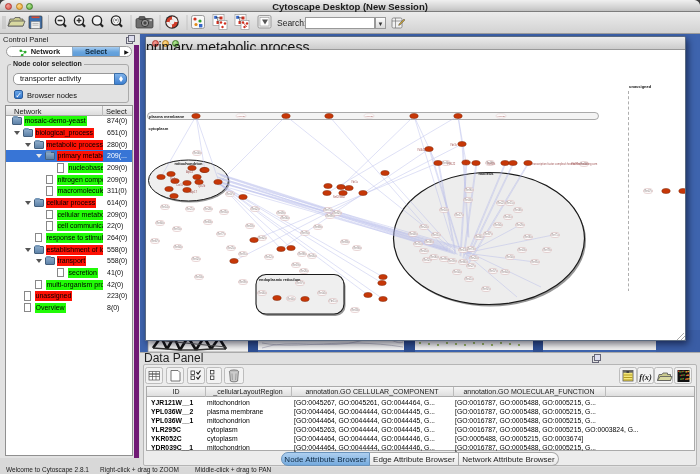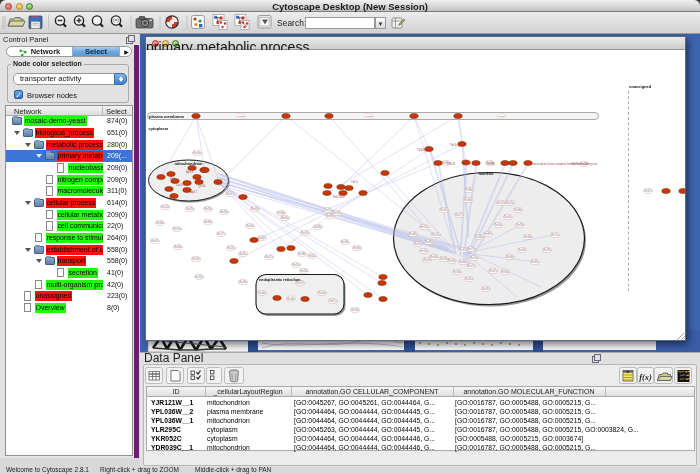--- a/index.html
+++ b/index.html
@@ -749,20 +749,25 @@
           </div>
           <div style="position:absolute;left:0;top:45.5px;width:549px;height:9.1px;font-size:6.8px;line-height:9px;white-space:nowrap">
 <b style="position:absolute;left:4px">YDR039C__1</b>
 <span style="position:absolute;left:60px">mitochondrion</span>
 <span style="position:absolute;left:147px">[GO:0044464, GO:0044444, GO:0044446, G...</span>
 <span style="position:absolute;left:308px">[GO:0016787, GO:0005488, GO:0005215, G...</span>
           </div>
     </div>
   </div>
 
+  <div style="position:absolute;left:141px;top:99px;width:278px;height:13.5px;font-size:8px;text-align:center">
+    <div style="position:absolute;left:0;top:0;width:89px;height:13.5px;background:linear-gradient(#aecff0,#74aade);border:1px solid #6a93bb;border-radius:7px 0 0 7px;line-height:13px;color:#0d2a45">Node Attribute Browser</div>
+    <div style="position:absolute;left:89px;top:0;width:89px;height:13.5px;background:linear-gradient(#fdfdfd,#e8e8e8);border:1px solid #a8a8a8;border-left:none;line-height:13px;color:#222">Edge Attribute Browser</div>
+    <div style="position:absolute;left:178px;top:0;width:100px;height:13.5px;background:linear-gradient(#fdfdfd,#e8e8e8);border:1px solid #a8a8a8;border-left:none;border-radius:0 7px 7px 0;line-height:13px;color:#222">Network Attribute Browser</div>
+  </div>
 </div>
 
 <div style="position:absolute;left:0;top:467px;width:700px;height:7px;background:#d8d8d8">
   <span style="position:absolute;left:6px;top:-1px;font-size:6.5px;color:#222">Welcome to Cytoscape 2.8.1</span>
   <span style="position:absolute;left:100px;top:-1px;font-size:6.5px;color:#222">Right-click + drag to ZOOM</span>
   <span style="position:absolute;left:195px;top:-1px;font-size:6.5px;color:#222">Middle-click + drag to PAN</span>
 </div>
 
 </div>
 

